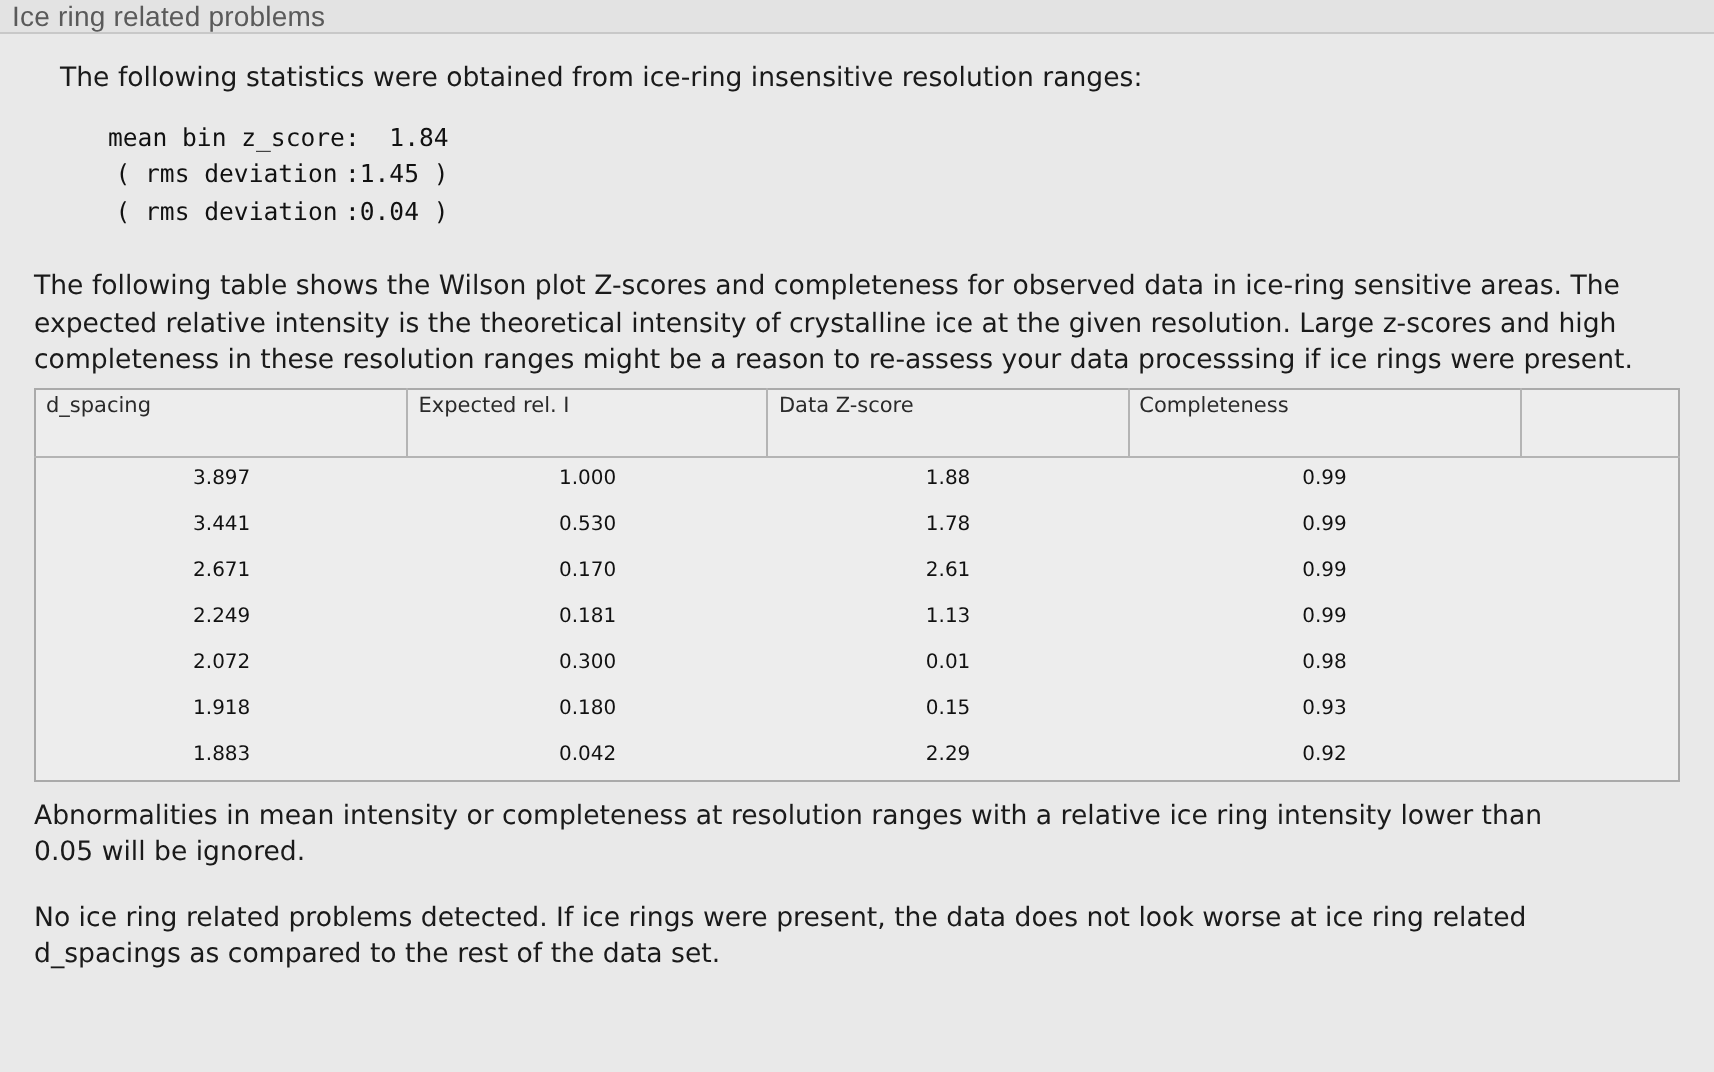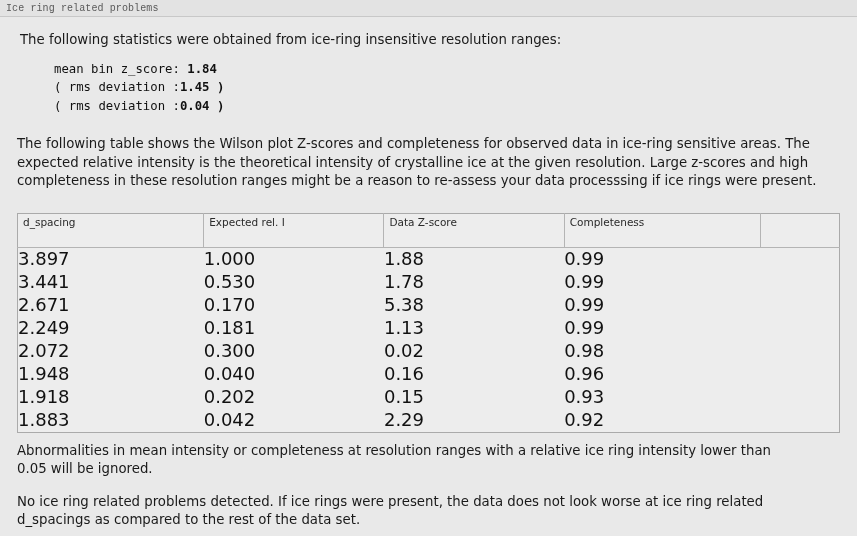--- a/index.html
+++ b/index.html
@@ -23,63 +23,62 @@
   .titlebar {
     height: 17px;
     background: #e3e3e3;
     border-bottom: 1px solid #c8c8c8;
     display: flex;
     align-items: center;
     padding: 0 6px;
     box-sizing: border-box;
   }
   .titlebar-label {
-    font-size: 10px;
+    font-size: 14px;
     color: #5a5a5a;
-    font-family: Liberation Mono, monospace;
+    font-family: Liberation Sans, sans-serif;
     letter-spacing: 0.1px;
   }
   .content {
     padding: 14px 14px 0 14px;
     box-sizing: border-box;
   }
   .para {
     font-size: 13.3px;
     color: #1a1a1a;
     line-height: 18.5px;
     font-family: "DejaVu Sans", sans-serif;
   }
   .intro {
     margin-bottom: 10px;
-    margin-left: 6px;
+    margin-left: 16px;
   }
   .stats-table {
     border-collapse: collapse;
     margin-left: 40px;
   }
   .stats-table td {
     font-family: "DejaVu Sans Mono", monospace;
     font-size: 12.3px;
     color: #111;
     line-height: 18.6px;
     padding: 0;
     white-space: pre;
   }
   .stats-label {
-    text-align: left;
+    text-align: center;
     padding-right: 6px;
   }
   .stats-value {
-    text-align: center;
-    font-weight: bold;
+    text-align: right;
   }
   .desc-block {
     margin-top: 20px;
     margin-left: 3px;
-    margin-bottom: 22px;
+    margin-bottom: 3px;
     max-width: 800px;
   }
   table.data {
     border-collapse: collapse;
     width: 823px;
     margin-left: 3px;
     background: #ededed;
     border: 1px solid #aaaaaa;
     table-layout: fixed;
   }
@@ -91,24 +90,24 @@
     padding: 2px 5px 19px 5px;
     border-right: 1px solid #b4b4b4;
     border-bottom: 1px solid #b4b4b4;
     background: #ededed;
     font-family: "DejaVu Sans", sans-serif;
   }
   table.data th:last-child {
     border-right: none;
   }
   table.data td {
-    font-size: 18px;
+    font-size: 10px;
     color: #111;
     padding: 1px 0 2px 0;
-    text-align: left;
+    text-align: center;
     font-family: "DejaVu Sans", sans-serif;
     line-height: 20px;
   }
   .col-a { width: 186px; }
   .col-b { width: 180px; }
   .col-c { width: 180px; }
   .col-d { width: 196px; }
   .col-e { width: 79px; }
   .footer-note {
     margin-top: 9px;
@@ -184,48 +183,41 @@
         <tr>
           <td>3.441</td>
           <td>0.530</td>
           <td>1.78</td>
           <td>0.99</td>
           <td></td>
         </tr>
         <tr>
           <td>2.671</td>
           <td>0.170</td>
-          <td>5.38</td>
+          <td>2.61</td>
           <td>0.99</td>
           <td></td>
         </tr>
         <tr>
           <td>2.249</td>
           <td>0.181</td>
           <td>1.13</td>
           <td>0.99</td>
           <td></td>
         </tr>
         <tr>
           <td>2.072</td>
           <td>0.300</td>
-          <td>0.02</td>
+          <td>0.01</td>
           <td>0.98</td>
           <td></td>
         </tr>
         <tr>
-          <td>1.948</td>
-          <td>0.040</td>
-          <td>0.16</td>
-          <td>0.96</td>
-          <td></td>
-        </tr>
-        <tr>
           <td>1.918</td>
-          <td>0.202</td>
+          <td>0.180</td>
           <td>0.15</td>
           <td>0.93</td>
           <td></td>
         </tr>
         <tr>
           <td>1.883</td>
           <td>0.042</td>
           <td>2.29</td>
           <td>0.92</td>
           <td></td>

